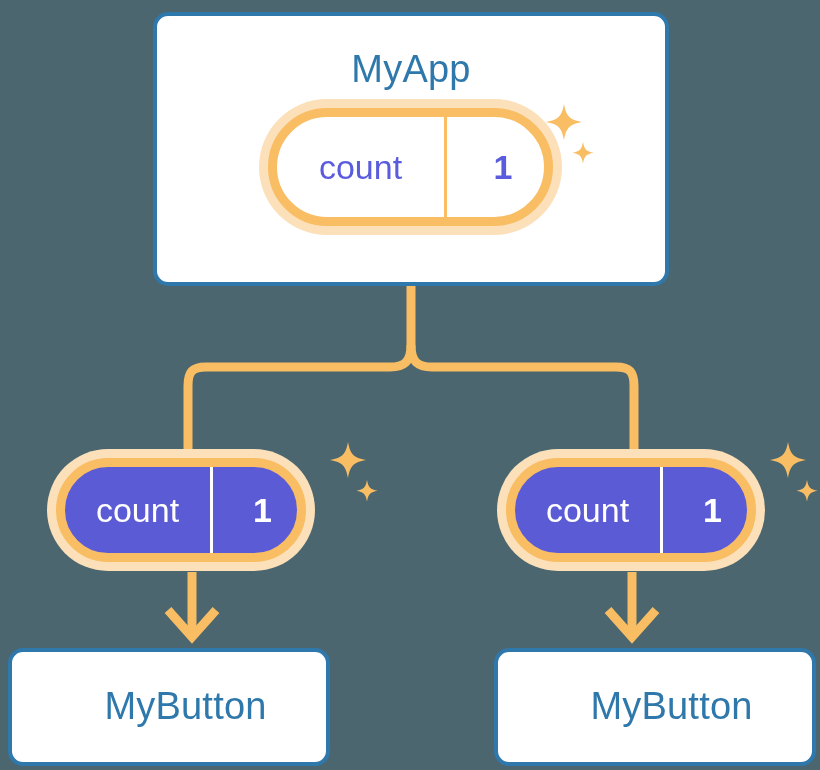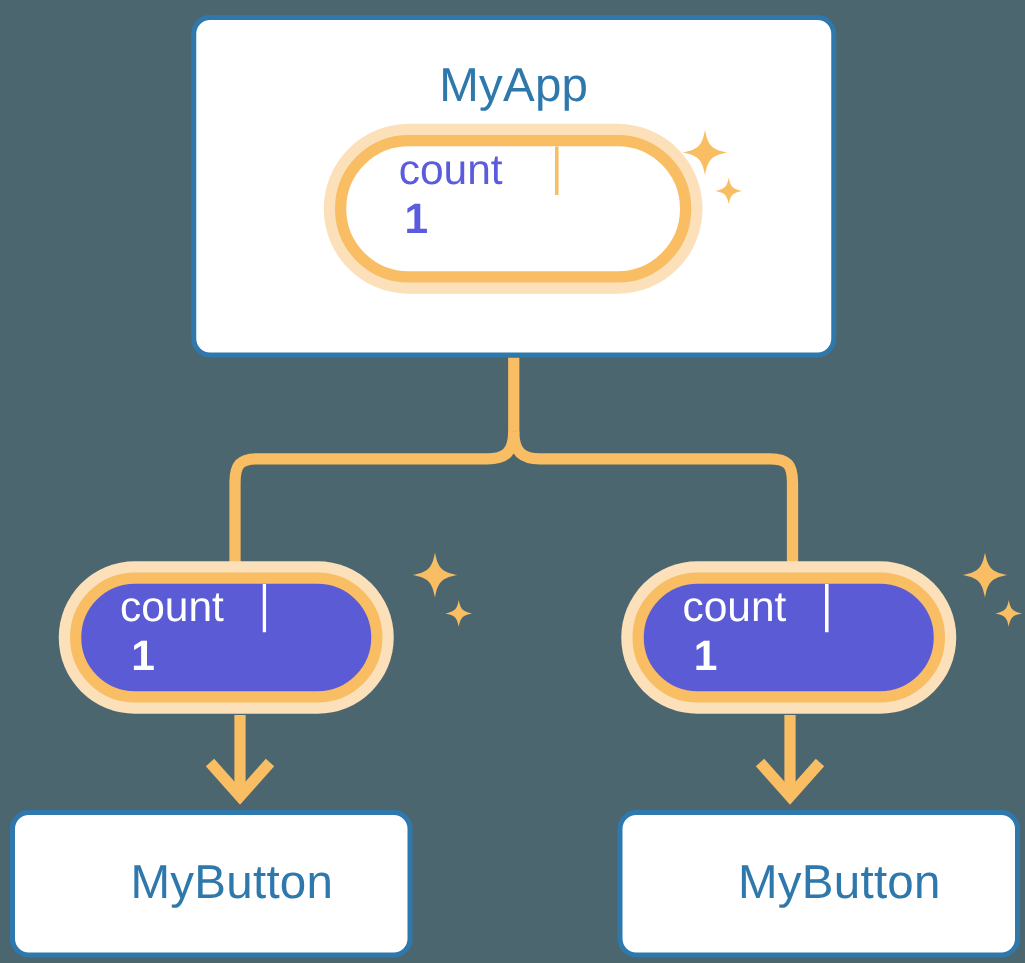--- a/index.html
+++ b/index.html
@@ -76,21 +76,20 @@
   
   .pill {
     position: absolute;
     display: flex;
     align-items: stretch;
     box-sizing: border-box;
     border: 9px solid #f9bd63;
     border-radius: 999px;
     
     box-shadow: 0 0 0 9px #fbe0b9;
-    flex-direction: column;
   }
   .pill-key,
   .pill-val {
     display: flex;
     align-items: center;
     justify-content: center;
     box-sizing: border-box;
     font-size: 34px;
     white-space: nowrap;
   }

